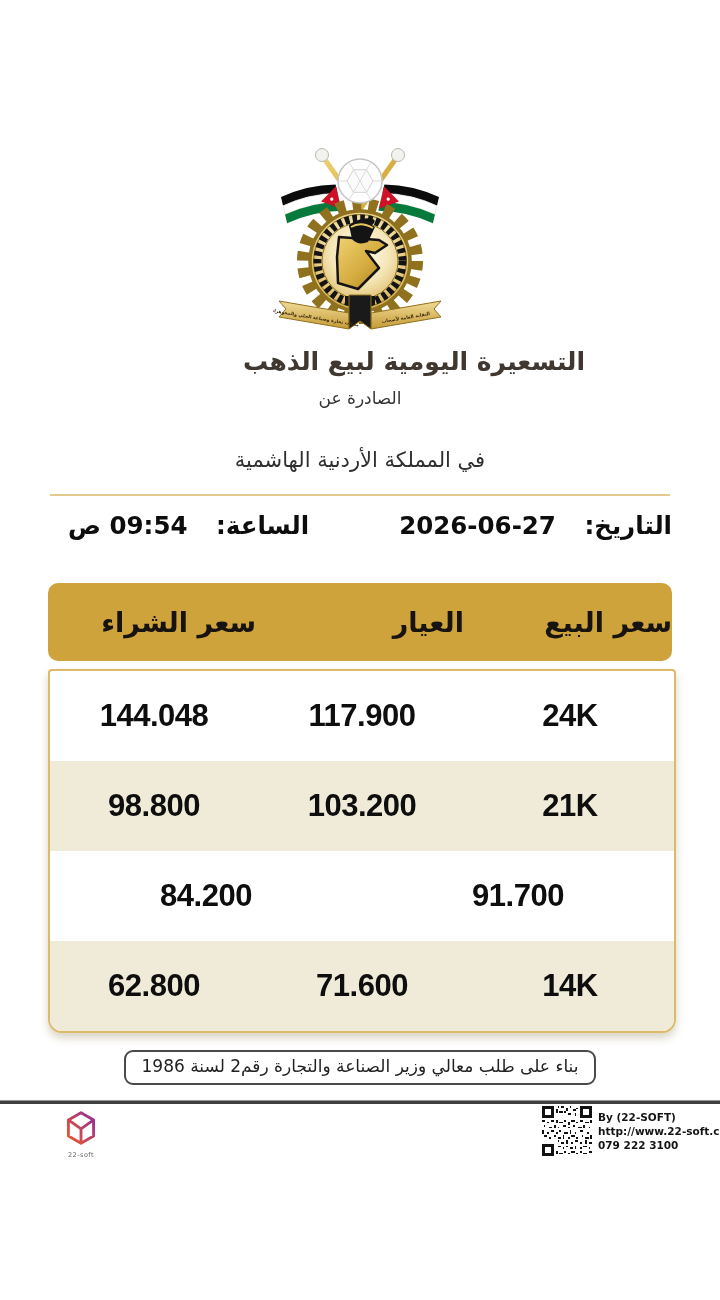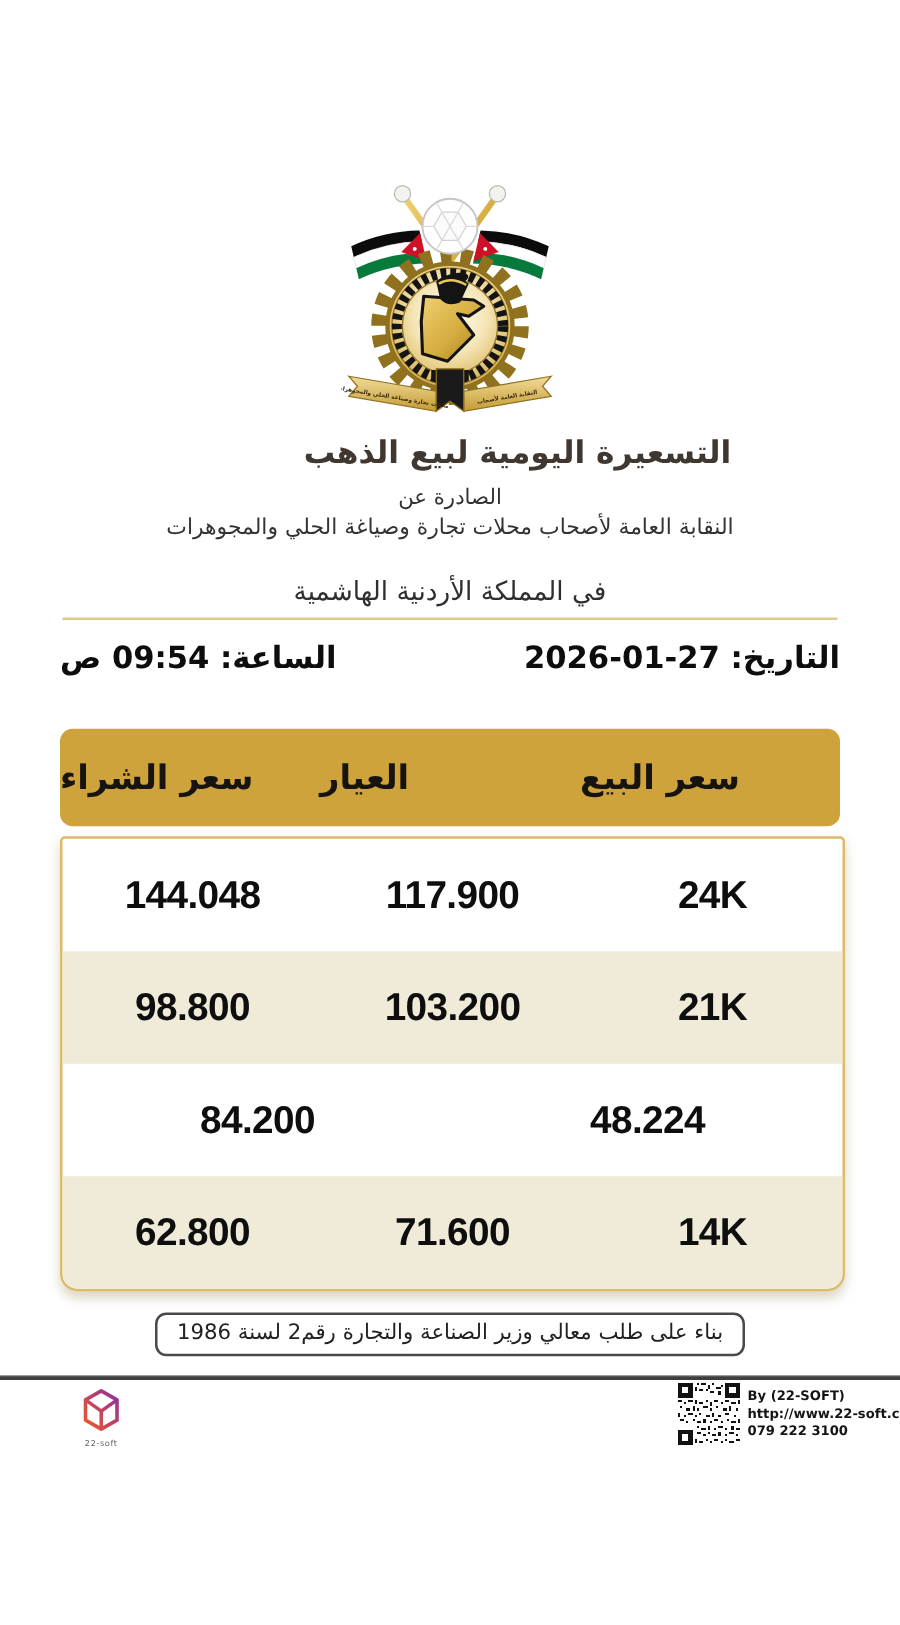--- a/index.html
+++ b/index.html
@@ -8,35 +8,35 @@
 
   
   .emblem{position:absolute;left:273px;top:143px;width:174px;height:186px;}
 
   
   .title{position:absolute;top:331px;left:0;width:100%;text-align:center;
          font-size:25px;font-weight:bold;color:#403830;margin:16px;padding-left:38px;}
   .sub{position:absolute;left:0;width:100%;text-align:center;color:#333333;}
   .sub1{top:388px;font-size:17px;}
   .sub2{top:412px;font-size:17.5px;}
-  .sub3{top:448px;font-size:21px;color:#2f2f2f;margin-top:13px;}
+  .sub3{top:448px;font-size:21px;color:#2f2f2f;}
 
   .gold-divider{position:absolute;top:494px;left:50px;width:620px;height:2px;background:#E2C98E;}
 
   
   .datetime{position:absolute;top:511px;left:48px;width:624px;display:flex;
             justify-content:space-between;direction:rtl;
             font-size:24.5px;font-weight:bold;color:#0d0d0d;}
-  .datetime .pair span{margin-left:0;}
+  .datetime .pair span{margin-left:20px;}
 
   
   .thead{position:absolute;top:583px;left:48px;width:624px;height:78px;background:#CFA33C;
          border-radius:10px;display:flex;direction:rtl;align-items:center;
          font-size:27px;font-weight:bold;color:#171410;}
-  .thead .cell{flex:1;text-align:left;}
+  .thead .cell{flex:1;text-align:right;}
   .tbody{position:absolute;top:669px;left:48px;width:624px;background:#ffffff;
          border:2px solid #DCBA69;border-radius:4px 4px 14px 14px;overflow:hidden;
          box-shadow:0 5px 9px rgba(120,100,40,0.28);}
   .trow{height:90px;display:flex;direction:rtl;align-items:center;}
   .trow:nth-child(even){background:#F0EBD9;}
   .trow .cell{flex:1;text-align:center;font-family:"Liberation Sans",sans-serif;
               font-size:31px;font-weight:bold;color:#0e0e0e;letter-spacing:-0.5px;}
 
   
   .note-wrap{position:absolute;top:1050px;left:0;width:100%;text-align:center;}
@@ -140,29 +140,28 @@
             <line x1="80.5" y1="26.7" x2="76" y2="19"></line>
           <line x1="80.5" y1="26.7" x2="93.5" y2="49.3"></line>
             <line x1="93.5" y1="26.7" x2="80.5" y2="49.3"></line>
         </g>
       </g>
     </svg>
   </div>
 
   <h1 class="title" dir="rtl">التسعيرة اليومية لبيع الذهب</h1>
   <div class="sub sub1" dir="rtl">الصادرة عن</div>
-  <div class="sub sub2" dir="rtl">النقابة العامة لأصحاب محلات تجارة وصياغة الحلي والمجوهرات</div>
   <div class="sub sub3" dir="rtl">في المملكة الأردنية الهاشمية</div>
 
   <div class="gold-divider"></div>
 
   <div class="datetime">
     <div class="pair">
       <span>التاريخ:</span>
-      <span>27-01-2026</span>
+      <span>27-06-2026</span>
     </div>
     <div class="pair">
       <span>الساعة:</span>
       <span>09:54 ص</span>
     </div>
   </div>
 
   <div class="thead">
     <div class="cell">سعر البيع</div>
     <div class="cell">العيار</div>
@@ -174,21 +173,21 @@
       <div class="cell">24K</div>
       <div class="cell">117.900</div>
       <div class="cell">144.048</div>
     </div>
     <div class="trow">
       <div class="cell">21K</div>
       <div class="cell">103.200</div>
       <div class="cell">98.800</div>
     </div>
     <div class="trow">
-      <div class="cell">48.224</div>
+      <div class="cell">91.700</div>
       <div class="cell">84.200</div>
     </div>
     <div class="trow">
       <div class="cell">14K</div>
       <div class="cell">71.600</div>
       <div class="cell">62.800</div>
     </div>
   </div>
 
   <div class="note-wrap">

